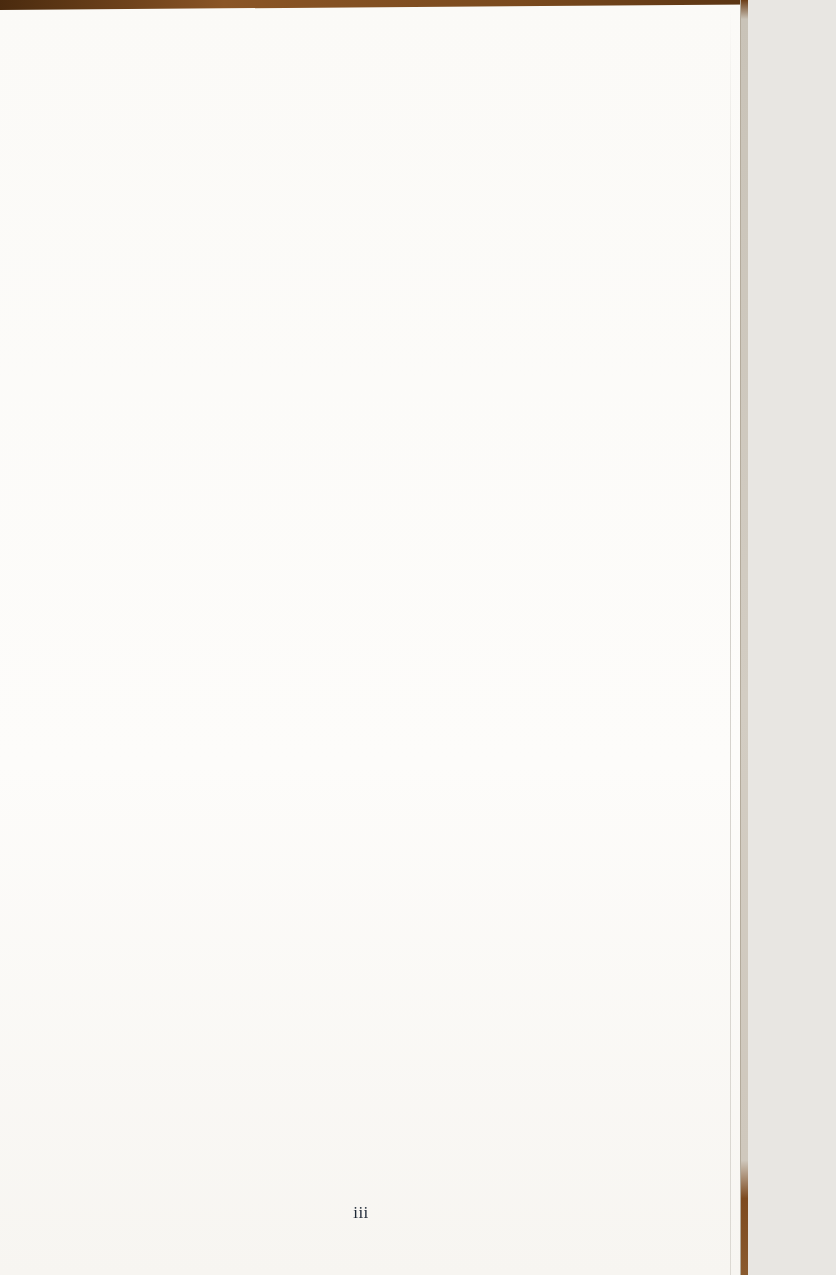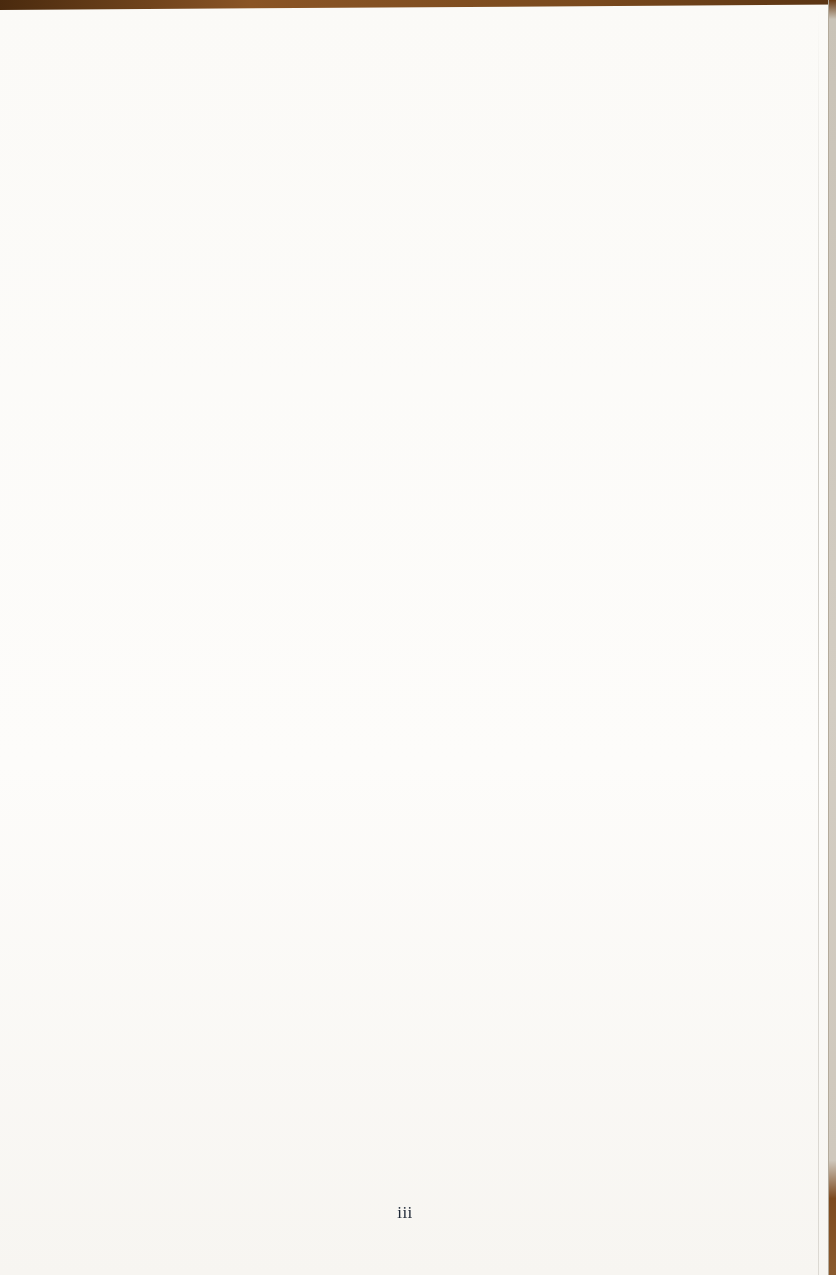--- a/index.html
+++ b/index.html
@@ -2,21 +2,21 @@
 <html style="--row-shaded: #cde8f3; --row-plain: #fefdfb; --border: #5b7f9d; --border-dark: #34576f; --faded: #94b5ca;"><head>
 <meta charset="utf-8">
 <style>
   html,body{margin:0;padding:0;}
   body{
     font-family:"Liberation Serif","DejaVu Serif",serif;
     background:#e8e6e2;
   }
   .photo{
     position:relative;
-    width:836px;height:1275px;
+    width:748px;height:1275px;
     background:linear-gradient(180deg,#fbfaf7 0%,#fdfcfa 60%,#f7f5f1 100%);
     overflow:hidden;
   }
   
   .top-band{
     position:absolute;left:0;top:0;width:100%;height:10px;
     background:linear-gradient(90deg,#4a2a0e 0%,#8a5526 30%,#7a4a1e 70%,#5a3413 100%);
     clip-path:polygon(0 0,100% 0,100% 45%,0 100%);
   }
   

